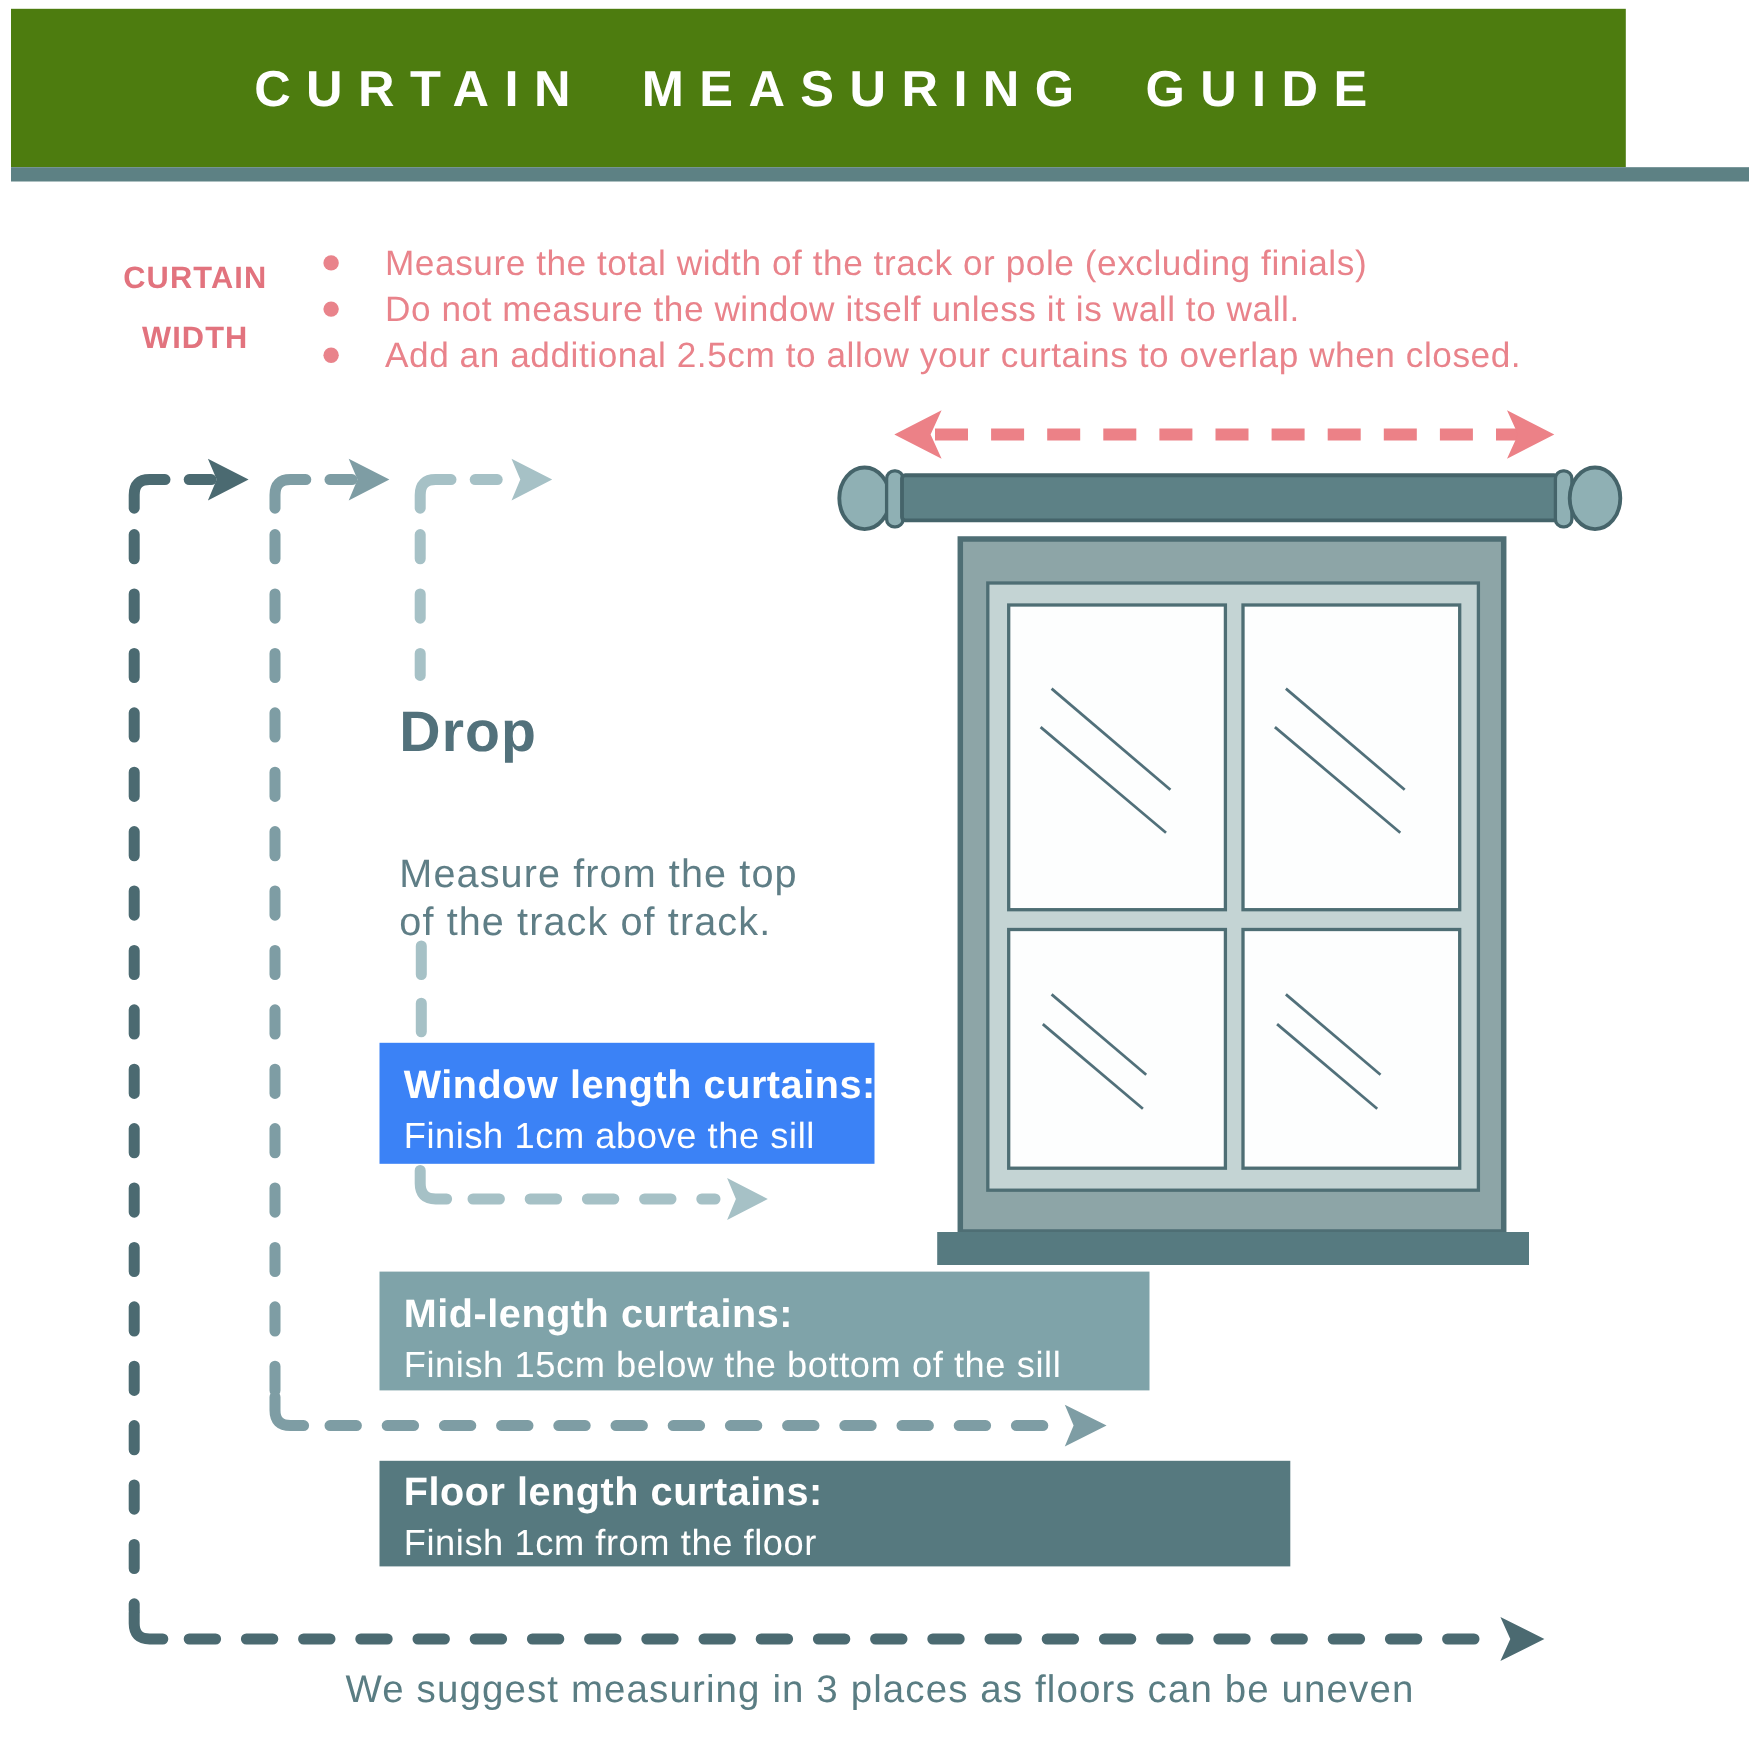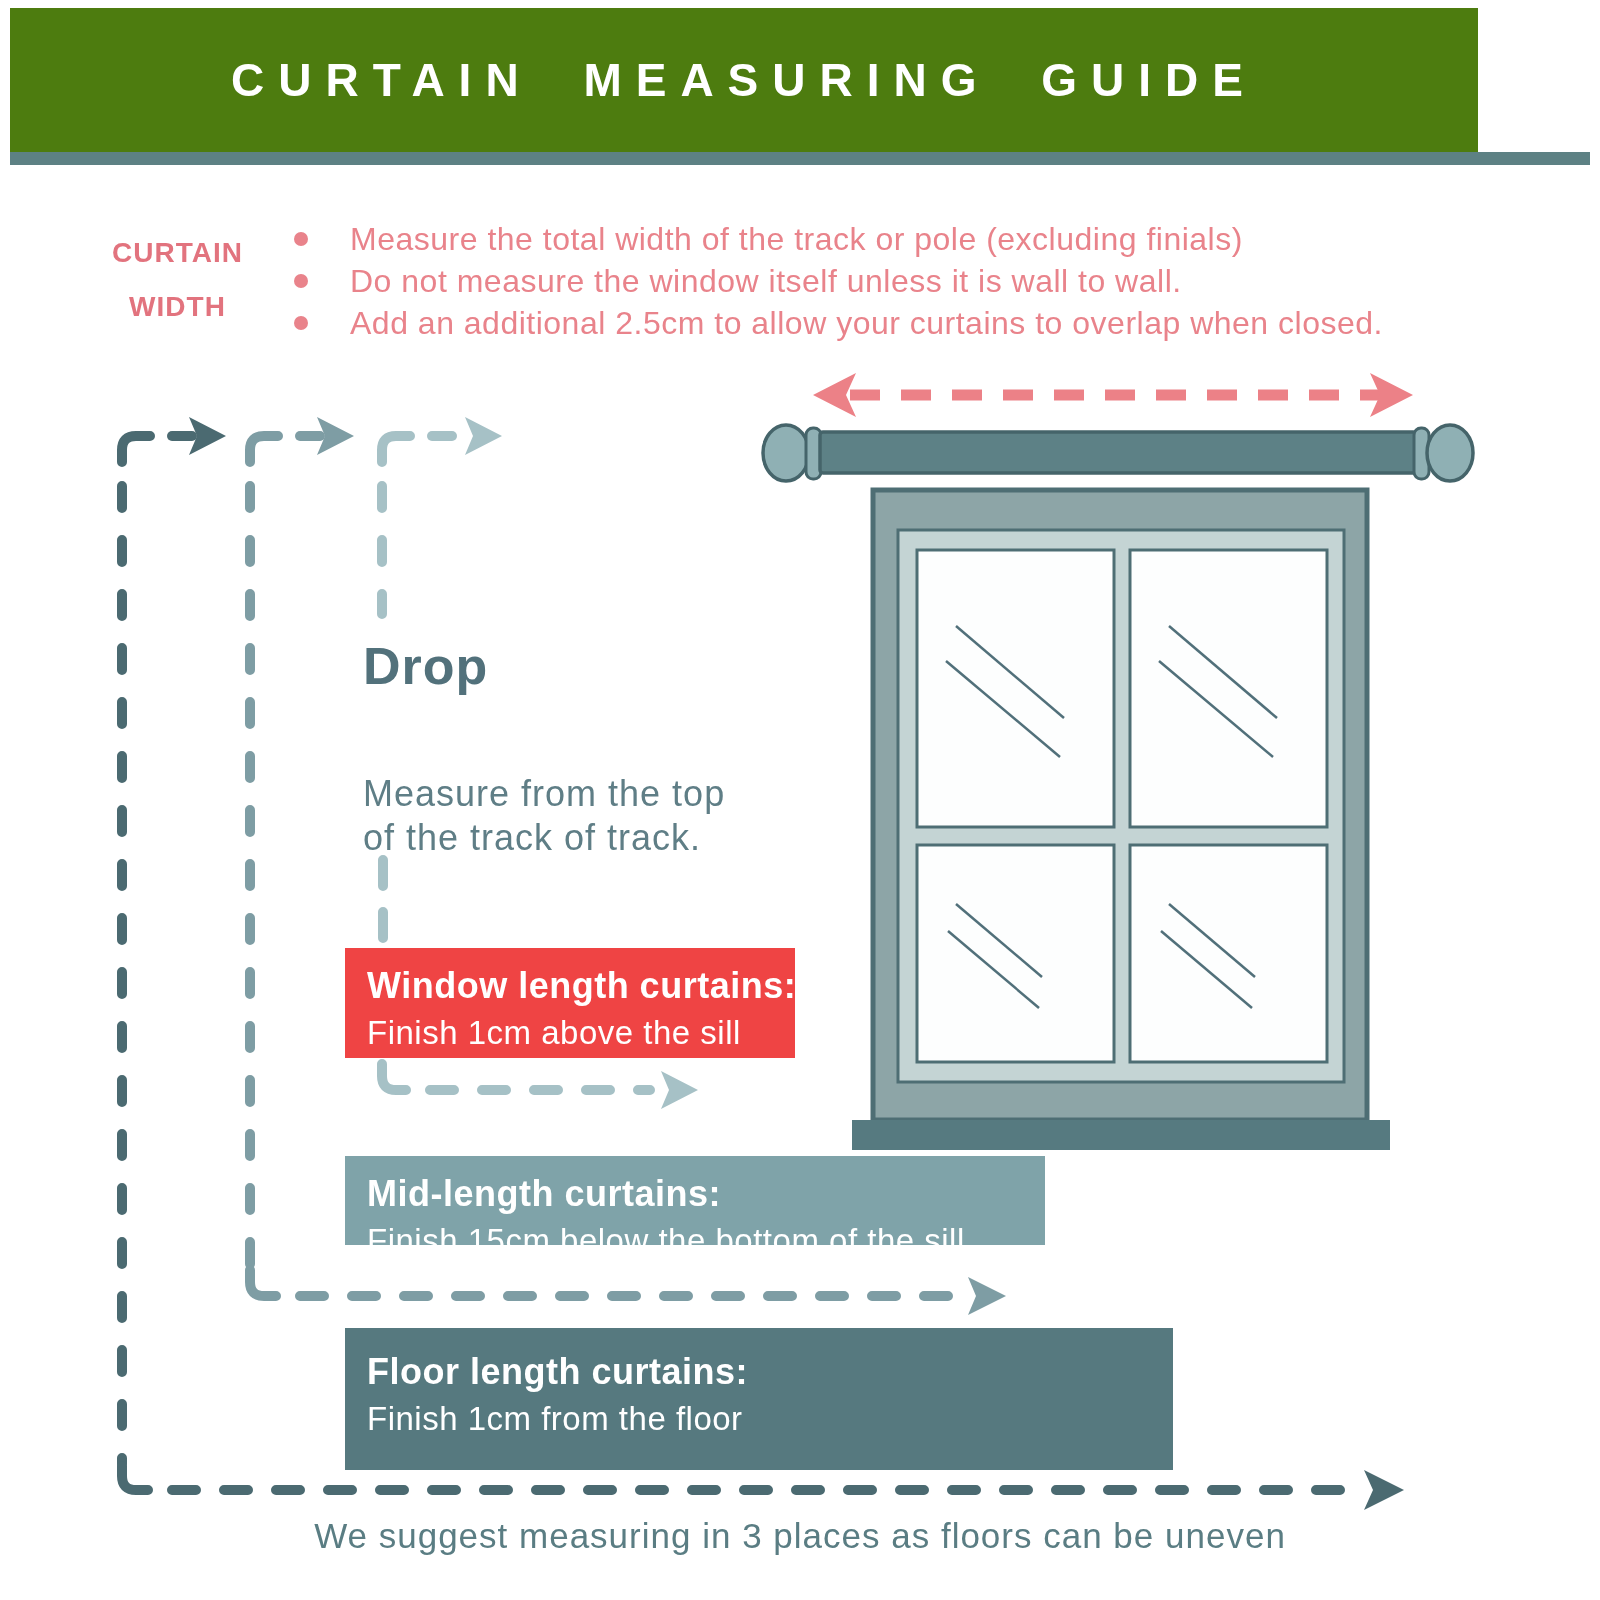--- a/index.html
+++ b/index.html
@@ -44,23 +44,23 @@
     font-size:52px;font-weight:bold;letter-spacing:1px;z-index:2;
   }
   .drop-body{
     position:absolute;left:363px;top:724px;color:#5f7e86;
     font-size:36px;line-height:44px;letter-spacing:1px;z-index:2;margin-top:48px;
   }
   
   .len-box{position:absolute;z-index:2;color:#ffffff;box-sizing:border-box;padding:14px 20px 0 22px;}
   .len-box .bt{font-size:36px;font-weight:bold;line-height:48px;letter-spacing:0.5px;white-space:nowrap;}
   .len-box .bd{font-size:33px;line-height:46px;letter-spacing:0.5px;white-space:nowrap;}
-  .box-window{left:345px;top:948px;width:450px;height:110px;background:#ef4444;}
-  .box-mid{left:345px;top:1156px;width:700px;height:89px;background:#7fa3a9;}
-  .box-floor{left:345px;top:1328px;width:828px;height:142px;background:#56797f;padding-top:20px;}
+  .box-window{left:345px;top:948px;width:450px;height:110px;background:#3b82f6;}
+  .box-mid{left:345px;top:1156px;width:700px;height:108px;background:#7fa3a9;}
+  .box-floor{left:345px;top:1328px;width:828px;height:96px;background:#56797f;padding-top:4px;}
   
   .footer-note{
     position:absolute;left:10px;top:1516px;width:1580px;text-align:center;
     color:#5a7d83;font-size:35px;letter-spacing:1px;z-index:2;
   }
 </style>
 </head>
 <body>
 
 <div class="page">

